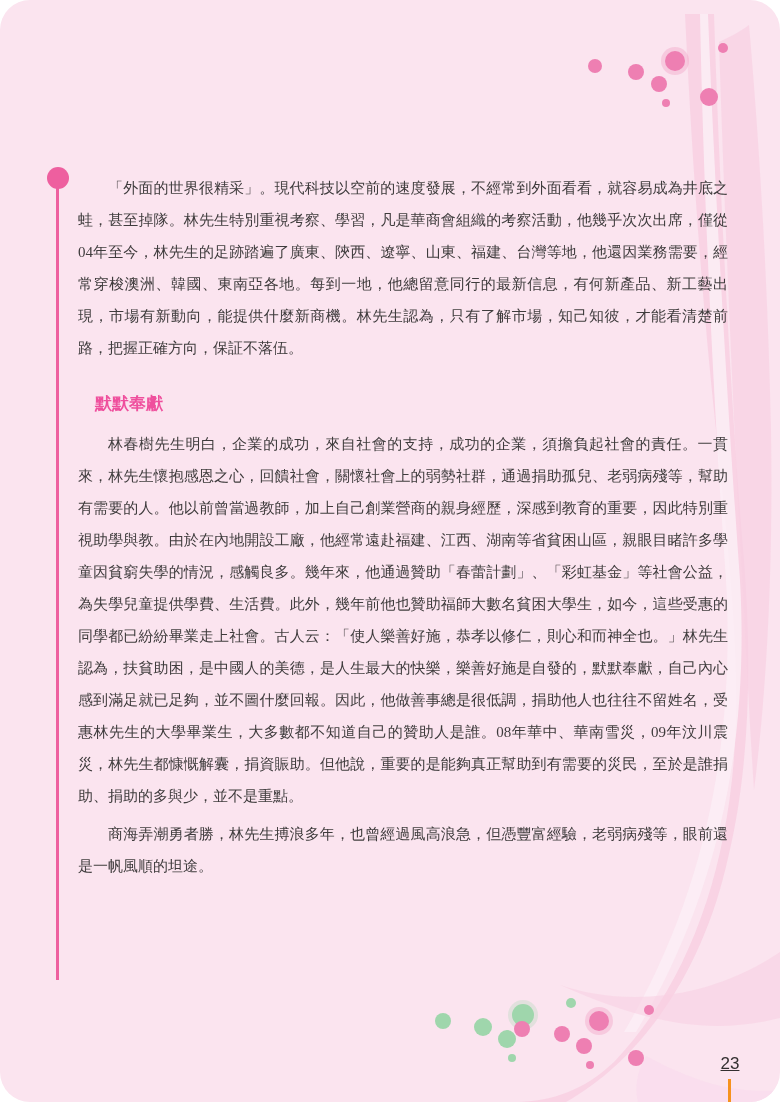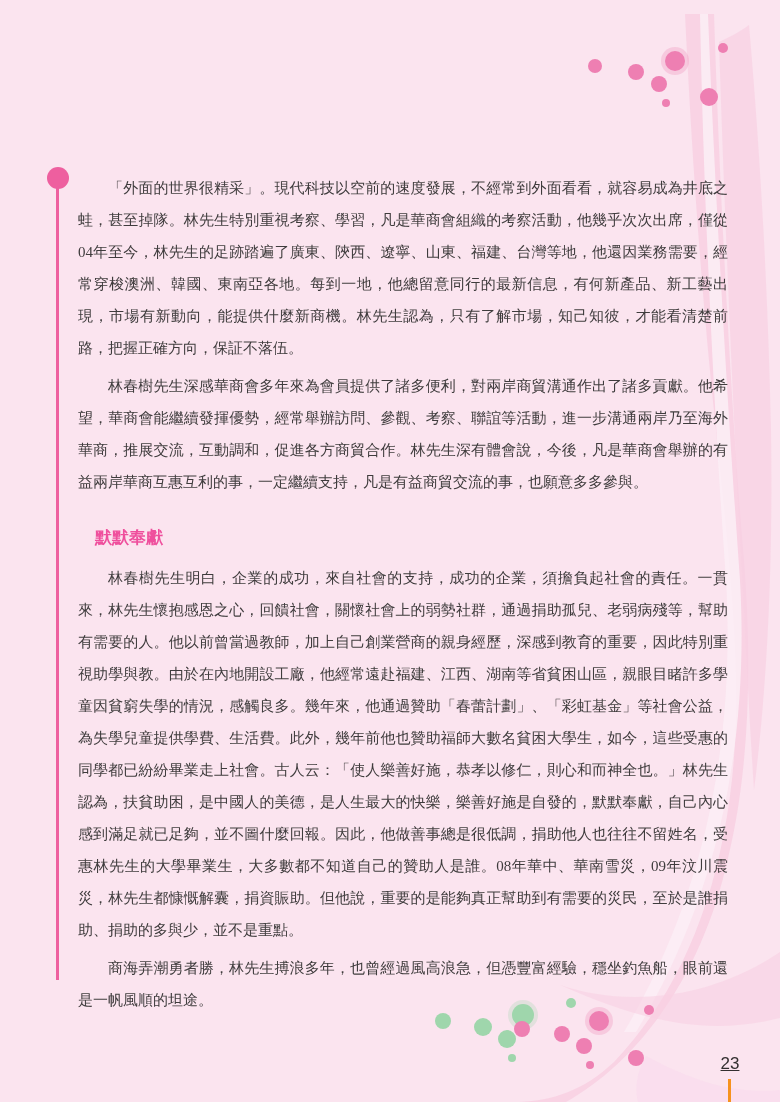--- a/index.html
+++ b/index.html
@@ -36,21 +36,21 @@
     font-family:"Liberation Sans", sans-serif;
     font-size:17px;color:#332f30;text-align:center;text-decoration:underline;
   }
   .page-number-rule{
     position:absolute;left:728px;top:1079px;width:3px;height:23px;z-index:3;
   }
 </style>
 </head>
 <body>
 
-<div class="page" style="background: rgb(251, 228, 239);">
+<div class="page" style="background: rgb(251, 228, 239); border-radius: 30px;">
 
   <svg class="decor" width="780" height="1102" viewBox="0 0 780 1102">
 
     <path fill="#f8d0e2" fill-opacity="0.85" d="M685,14 C692,160 702,300 716,430 C728,545 738,640 736,720
          C732,860 692,980 614,1062 C582,1092 552,1100 520,1102
          L566,1102 C644,1058 704,968 728,858 C750,768 752,660 744,560
          C732,420 720,200 714,14 Z"></path>
 
     <path fill="#f8d0e2" fill-opacity="0.7" d="M719,42 C730,37 741,31 749,25 C760,150 768,290 771,430
          C773,560 768,680 754,790 C748,700 744,600 738,500
@@ -86,22 +86,21 @@
       <div class="dot" style="left: 589px; top: 1011px; height: 20px; width: 20px; background: rgb(238, 127, 178); box-shadow: rgba(238, 127, 178, 0.267) 0px 0px 0px 4px;"></div>
       <div class="dot" style="left: 628px; top: 1050px; height: 16px; width: 16px; background: rgb(238, 127, 178);"></div>
       <div class="dot" style="left: 644px; top: 1005px; height: 10px; width: 10px; background: rgb(238, 127, 178);"></div>
     </div>
 
   <div class="marker-dot" style="background: rgb(238, 95, 159);"></div>
   <div class="marker-line" style="background: rgb(238, 95, 159);"></div>
 
   <div class="content" style="color: rgb(63, 60, 61);">
     <p>「外面的世界很精采」。現代科技以空前的速度發展，不經常到外面看看，就容易成為井底之蛙，甚至掉隊。林先生特別重視考察、學習，凡是華商會組織的考察活動，他幾乎次次出席，僅從04年至今，林先生的足跡踏遍了廣東、陝西、遼寧、山東、福建、台灣等地，他還因業務需要，經常穿梭澳洲、韓國、東南亞各地。每到一地，他總留意同行的最新信息，有何新產品、新工藝出現，市場有新動向，能提供什麼新商機。林先生認為，只有了解市場，知己知彼，才能看清楚前路，把握正確方向，保証不落伍。</p>
-    <p>林春樹先生深感華商會多年來為會員提供了諸多便利，對兩岸商貿溝通作出了諸多貢獻。他希望，華商會能繼續發揮優勢，經常舉辦訪問、參觀、考察、聯誼等活動，進一步溝通兩岸乃至海外華商，推展交流，互動調和，促進各方商貿合作。林先生深有體會說，今後，凡是華商會舉辦的有益兩岸華商互惠互利的事，一定繼續支持，凡是有益商貿交流的事，也願意多多參與。</p>
     <h2 style="color: rgb(239, 79, 157); padding-left: 17px;">默默奉獻</h2>
     <p>林春樹先生明白，企業的成功，來自社會的支持，成功的企業，須擔負起社會的責任。一貫來，林先生懷抱感恩之心，回饋社會，關懷社會上的弱勢社群，通過捐助孤兒、老弱病殘等，幫助有需要的人。他以前曾當過教師，加上自己創業營商的親身經歷，深感到教育的重要，因此特別重視助學與教。由於在內地開設工廠，他經常遠赴福建、江西、湖南等省貧困山區，親眼目睹許多學童因貧窮失學的情況，感觸良多。幾年來，他通過贊助「春蕾計劃」、「彩虹基金」等社會公益，為失學兒童提供學費、生活費。此外，幾年前他也贊助福師大數名貧困大學生，如今，這些受惠的同學都已紛紛畢業走上社會。古人云：「使人樂善好施，恭孝以修仁，則心和而神全也。」林先生認為，扶貧助困，是中國人的美德，是人生最大的快樂，樂善好施是自發的，默默奉獻，自己內心感到滿足就已足夠，並不圖什麼回報。因此，他做善事總是很低調，捐助他人也往往不留姓名，受惠林先生的大學畢業生，大多數都不知道自己的贊助人是誰。08年華中、華南雪災，09年汶川震災，林先生都慷慨解囊，捐資賑助。但他說，重要的是能夠真正幫助到有需要的災民，至於是誰捐助、捐助的多與少，並不是重點。</p>
-    <p>商海弄潮勇者勝，林先生搏浪多年，也曾經過風高浪急，但憑豐富經驗，穩坐釣魚船，眼前還是一帆風順的坦途。</p>
+    <p>商海弄潮勇者勝，林先生搏浪多年，也曾經過風高浪急，但憑豐富經驗，老弱病殘等，眼前還是一帆風順的坦途。</p>
   </div>
 
   <div class="page-number">23</div>
   <div class="page-number-rule" style="background: rgb(246, 146, 30);"></div>
 
 </div>
 
 </body></html>

